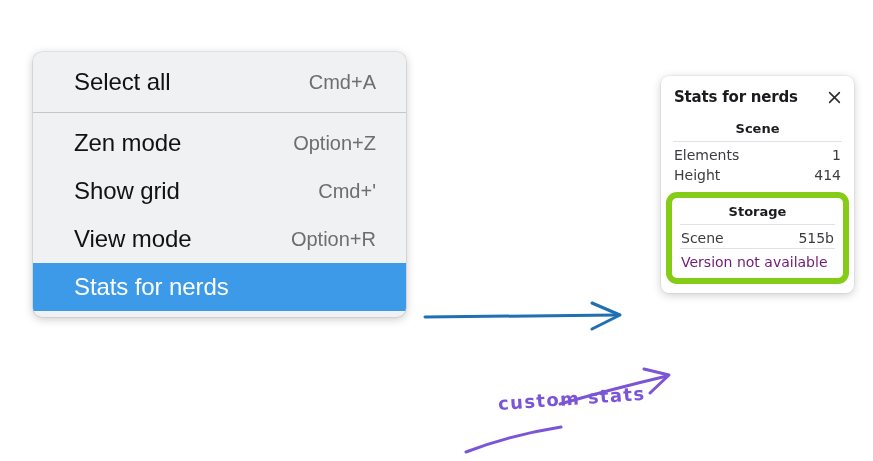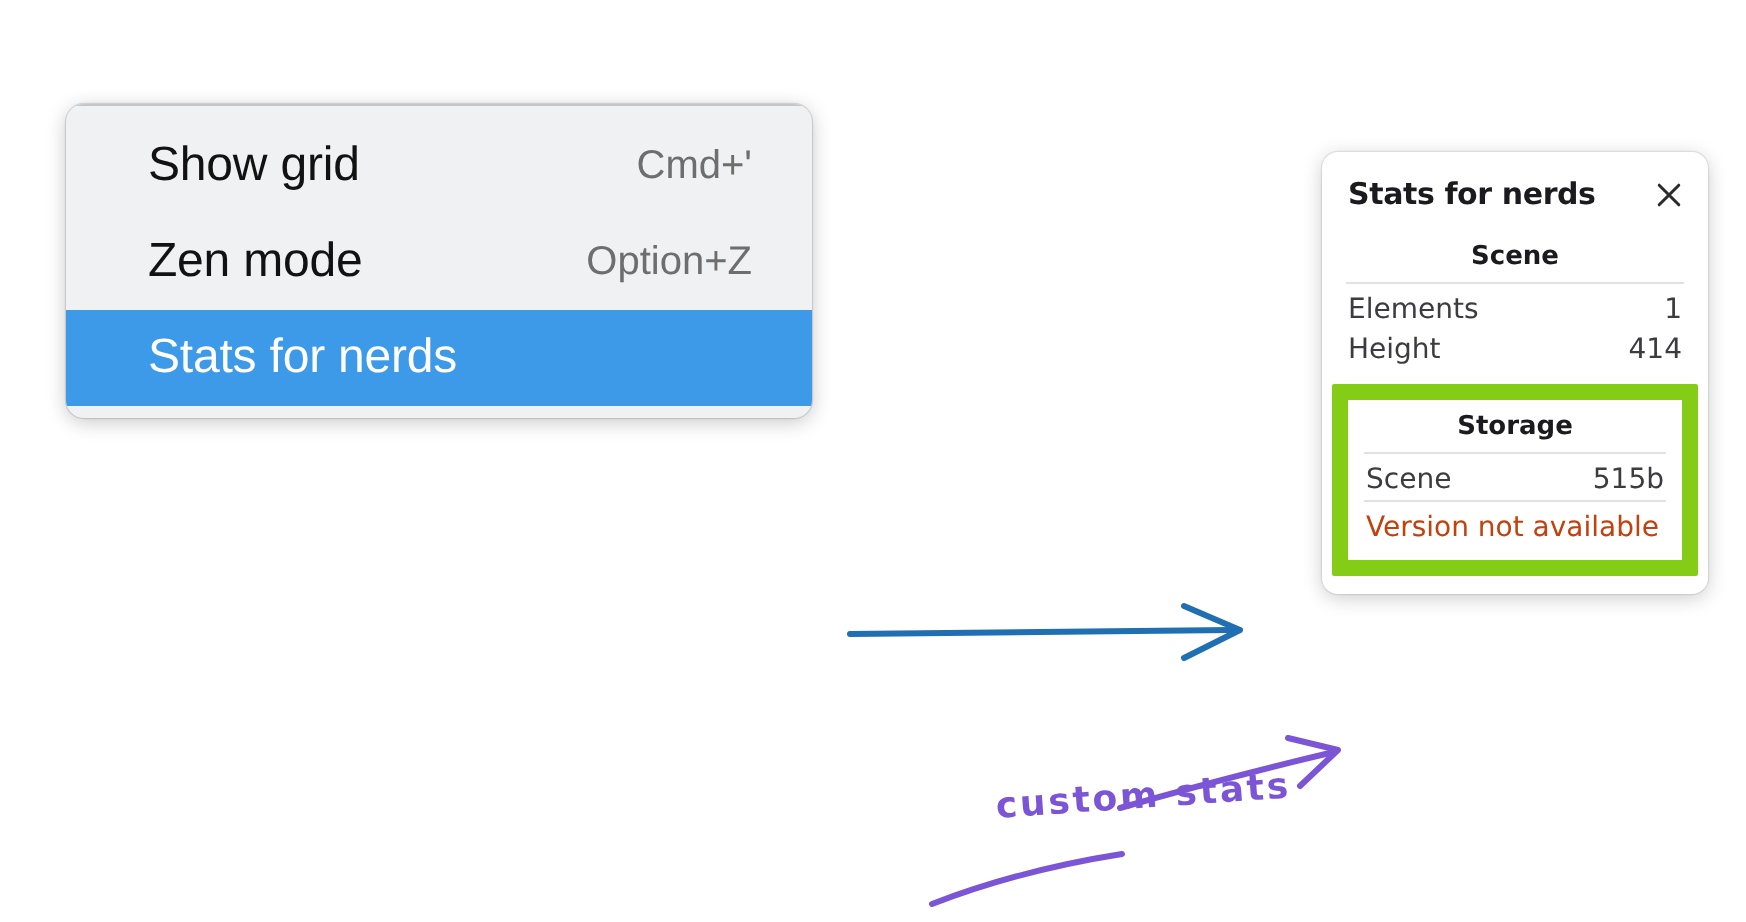--- a/index.html
+++ b/index.html
@@ -112,30 +112,30 @@
     padding: 2px 13px;
     font-size: 14px;
     color: #3b3b40;
     gap: 16px;
   }
   .stat-row .k { white-space: nowrap; }
   .stat-row .v { white-space: nowrap; }
 
   
   #custom-stats-box {
-    border: 8px solid #84cc16;
+    border: 6px solid #84cc16;
     margin: 7px 5px 0 5px;
     padding: 4px 0 6px 0;
-    border-radius: 1px;
+    border-radius: 11px;
   }
   #custom-stats-box .sec-rule { margin-left: 8px; margin-right: 8px; }
   #custom-stats-box .stat-row { padding-left: 9px; padding-right: 9px; }
   .version-text {
     font-size: 14px;
-    color: #c2410c;
+    color: #701a75;
     padding: 2px 9px;
     white-space: nowrap;
   }
 
   
   #annotations {
     position: absolute;
     left: 0; top: 0;
     width: 873px; height: 461px;
     pointer-events: none;
@@ -152,31 +152,41 @@
     transform: rotate(-4deg);
     transform-origin: left center;
     white-space: nowrap;
   }
 </style>
 </head>
 <body>
 
 <div id="context-menu">
 
+  <div class="menu-group">
+    <div class="menu-item">
+      <span class="label">Select all</span>
+      <span class="shortcut">Cmd+A</span>
+    </div>
+  </div>
 
   <div class="menu-sep"></div>
 
   <div class="menu-group">
+    <div class="menu-item">
+      <span class="label">Zen mode</span>
+      <span class="shortcut">Option+Z</span>
+    </div>
     <div class="menu-item">
       <span class="label">Show grid</span>
       <span class="shortcut">Cmd+'</span>
     </div>
     <div class="menu-item">
-      <span class="label">Zen mode</span>
-      <span class="shortcut">Option+Z</span>
+      <span class="label">View mode</span>
+      <span class="shortcut">Option+R</span>
     </div>
     <div class="menu-item selected">
       <span class="label">Stats for nerds</span>
     </div>
   </div>
 
 </div>
 
 <div id="stats-panel">
 

